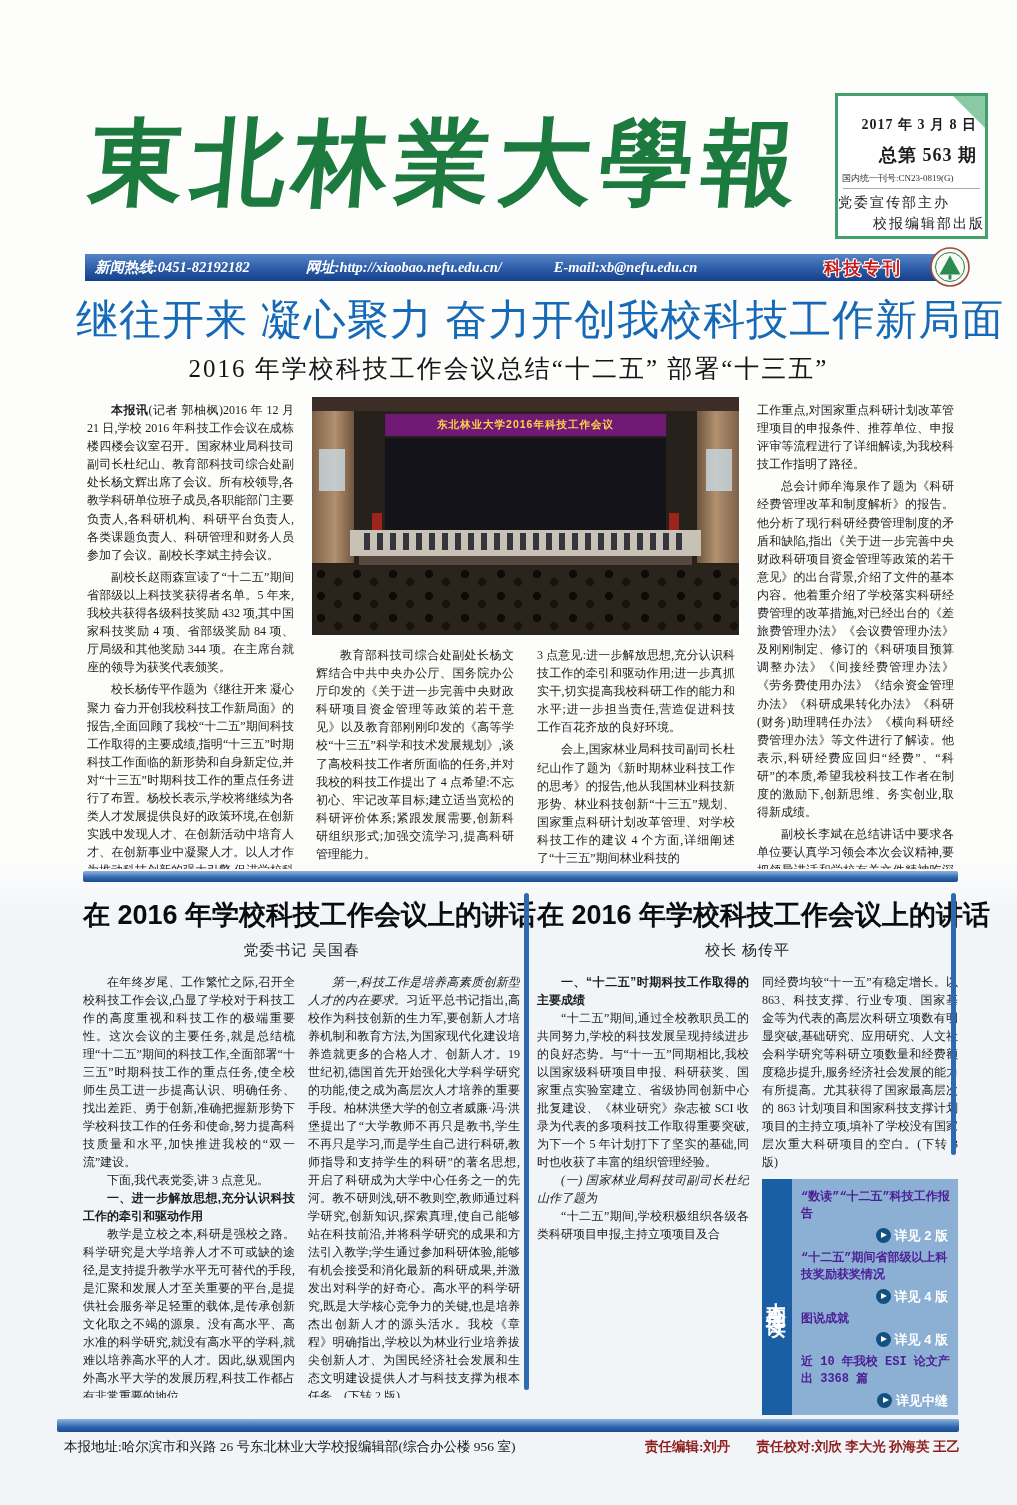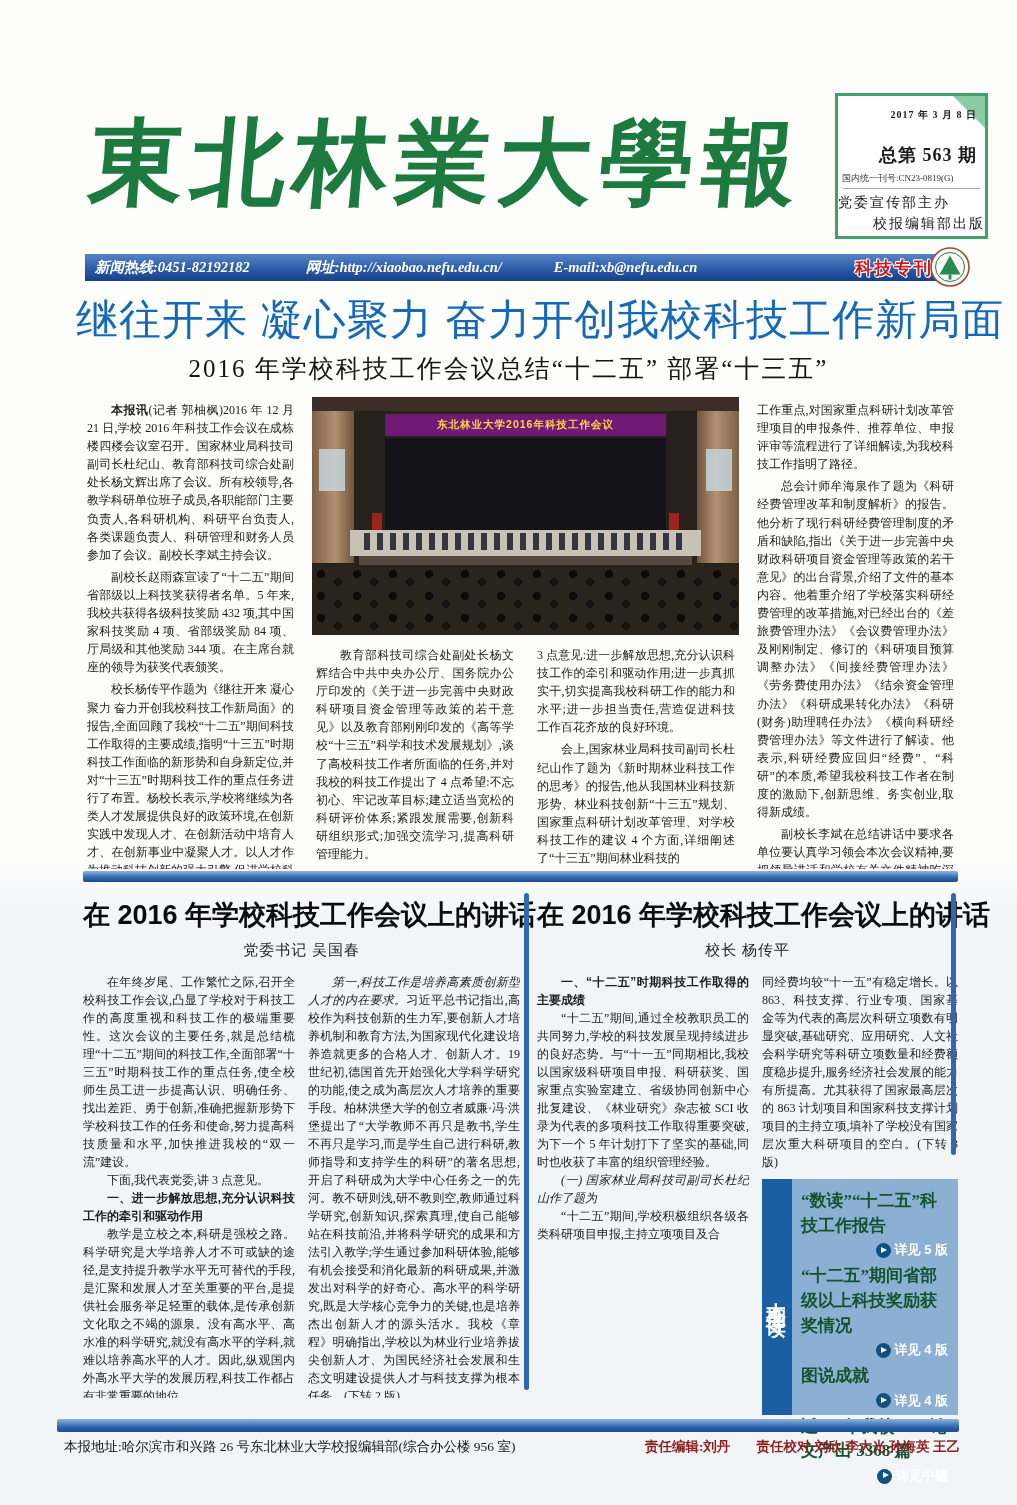--- a/index.html
+++ b/index.html
@@ -12,36 +12,36 @@
       display:flex;align-items:center;justify-content:center;
       font-family:"DejaVu Serif","Liberation Serif",serif;
       font-weight:bold;font-size:94px;letter-spacing:8px;color:#1c7a3e;
       transform:skewX(-5deg);white-space:nowrap;}
   .date-box{position:absolute;left:835px;top:93px;width:153px;height:146px;background:#fff;
       border:3px solid #43a06b;box-sizing:border-box;overflow:hidden;}
   .fold-a{position:absolute;top:0;right:0;width:0;height:0;
       border-top:40px solid #fff;border-left:40px solid transparent;}
   .fold-b{position:absolute;top:0;right:0;width:0;height:0;
       border-top:32px solid #8ccaa5;border-left:32px solid transparent;}
-  .db-date{position:absolute;top:12px;right:8px;font-weight:bold;font-size:10px;letter-spacing:1px;}
+  .db-date{position:absolute;top:20px;right:8px;font-weight:bold;font-size:14px;letter-spacing:1px;}
   .db-issue{position:absolute;top:47px;right:8px;font-weight:bold;font-size:18px;letter-spacing:1px;}
   .db-issn{position:absolute;top:76px;left:4px;font-size:9px;color:#333;white-space:nowrap;}
   .db-rule{position:absolute;top:92px;left:5px;right:5px;border-top:1px solid #9ab;}
   .db-pub1{position:absolute;top:98px;left:0;width:100%;text-align:left;font-size:14px;letter-spacing:2px;color:#222;}
   .db-pub2{position:absolute;top:119px;left:0;width:100%;text-align:right;font-size:14px;letter-spacing:2px;color:#222;}
 
   
   .info-bar{position:absolute;left:85px;top:254px;width:873px;height:27px;
       background:linear-gradient(180deg,#5584c6 0%,#2c5ca8 55%,#16408a 100%);
       display:flex;align-items:center;color:#fff;
       font-style:italic;font-weight:bold;font-size:14.5px;white-space:nowrap;}
   .ib-hotline{margin-left:10px;}
   .ib-web{margin-left:56px;}
   .ib-mail{margin-left:52px;}
-  .edition-badge{margin-left:auto;margin-right:25px;font-style:normal;font-weight:900;
+  .edition-badge{margin-left:auto;margin-right:56px;font-style:normal;font-weight:900;
       font-size:17.5px;letter-spacing:2px;color:#c81d1d;
       font-family:Liberation Mono, monospace;
       text-shadow:1px 0 0 #fff,-1px 0 0 #fff,0 1px 0 #fff,0 -1px 0 #fff,1px 1px 0 #fff,-1px -1px 0 #fff;}
   .emblem{position:absolute;right:-12px;top:-7px;width:40px;height:40px;}
 
   
   .lead-headline{position:absolute;left:76px;top:296px;width:860px;
       font-family:"Liberation Sans","DejaVu Sans",sans-serif;font-weight:400;
       font-size:42px;line-height:1.15;color:#1569b6;
       text-align:justify;text-align-last:justify;white-space:nowrap;letter-spacing:1px;}
@@ -111,22 +111,22 @@
   .spr-col2{width:196px;}
   .spr-col2-text{height:196px;overflow:hidden;font-size:12px;line-height:18px;text-align:justify;}
   .spr-col2-text p{margin:0;text-indent:0;}
 
   
   .digest{display:flex;margin-top:10px;height:236px;}
   .digest-strip{width:30px;background:#1a5fa3;color:#fff;display:flex;align-items:center;justify-content:center;
       writing-mode:vertical-rl;text-orientation:upright;font-weight:bold;font-size:20px;letter-spacing:5px;
       font-family:"Liberation Sans","DejaVu Sans",sans-serif;}
   .digest-main{flex:1;background:#8cb0d4;padding:10px 8px 4px 9px;display:flex;flex-direction:column;}
-  .dg-text{color:#14532d;font-weight:bold;font-size:17px;line-height:1.45;
-      font-family:Liberation Serif, serif;}
+  .dg-text{color:#4c1d95;font-weight:bold;font-size:12px;line-height:1.45;
+      font-family:Liberation Mono, monospace;}
   .dg-ref{align-self:flex-end;display:flex;align-items:center;gap:4px;margin:3px 2px 5px 0;}
   .dg-ref span{color:#fff;font-weight:bold;font-size:13px;font-family:"Liberation Sans","DejaVu Sans",sans-serif;}
   .play{width:15px;height:15px;border-radius:50%;background:#11507f;position:relative;flex:none;}
   .play::after{content:"";position:absolute;left:5.5px;top:3.8px;border-left:6px solid #fff;
       border-top:3.7px solid transparent;border-bottom:3.7px solid transparent;}
 
   
   .footer{position:absolute;left:64px;top:1438px;width:896px;display:flex;justify-content:space-between;
       font-size:13.5px;white-space:nowrap;}
   .footer-left{color:#141414;}
@@ -245,21 +245,21 @@
           <div class="spr-col2-text">
             <p>同经费均较“十一五”有稳定增长。以 863、科技支撑、行业专项、国家基金等为代表的高层次科研立项数有明显突破,基础研究、应用研究、人文社会科学研究等科研立项数量和经费额度稳步提升,服务经济社会发展的能力有所提高。尤其获得了国家最高层次的 863 计划项目和国家科技支撑计划项目的主持立项,填补了学校没有国家层次重大科研项目的空白。(下转 3 版)</p>
           </div>
 
           <div class="digest">
             <div class="digest-strip">本期导读</div>
             <div class="digest-main">
               <div class="dg-text">“数读”“十二五”科技工作报告</div>
               <div class="dg-ref">
                 <i class="play"></i>
-                <span>详见 5 版</span>
+                <span>详见 2 版</span>
               </div>
               <div class="dg-text">“十二五”期间省部级以上科技奖励获奖情况</div>
               <div class="dg-ref">
                 <i class="play"></i>
                 <span>详见 4 版</span>
               </div>
               <div class="dg-text">图说成就</div>
               <div class="dg-ref">
                 <i class="play"></i>
                 <span>详见 4 版</span>

